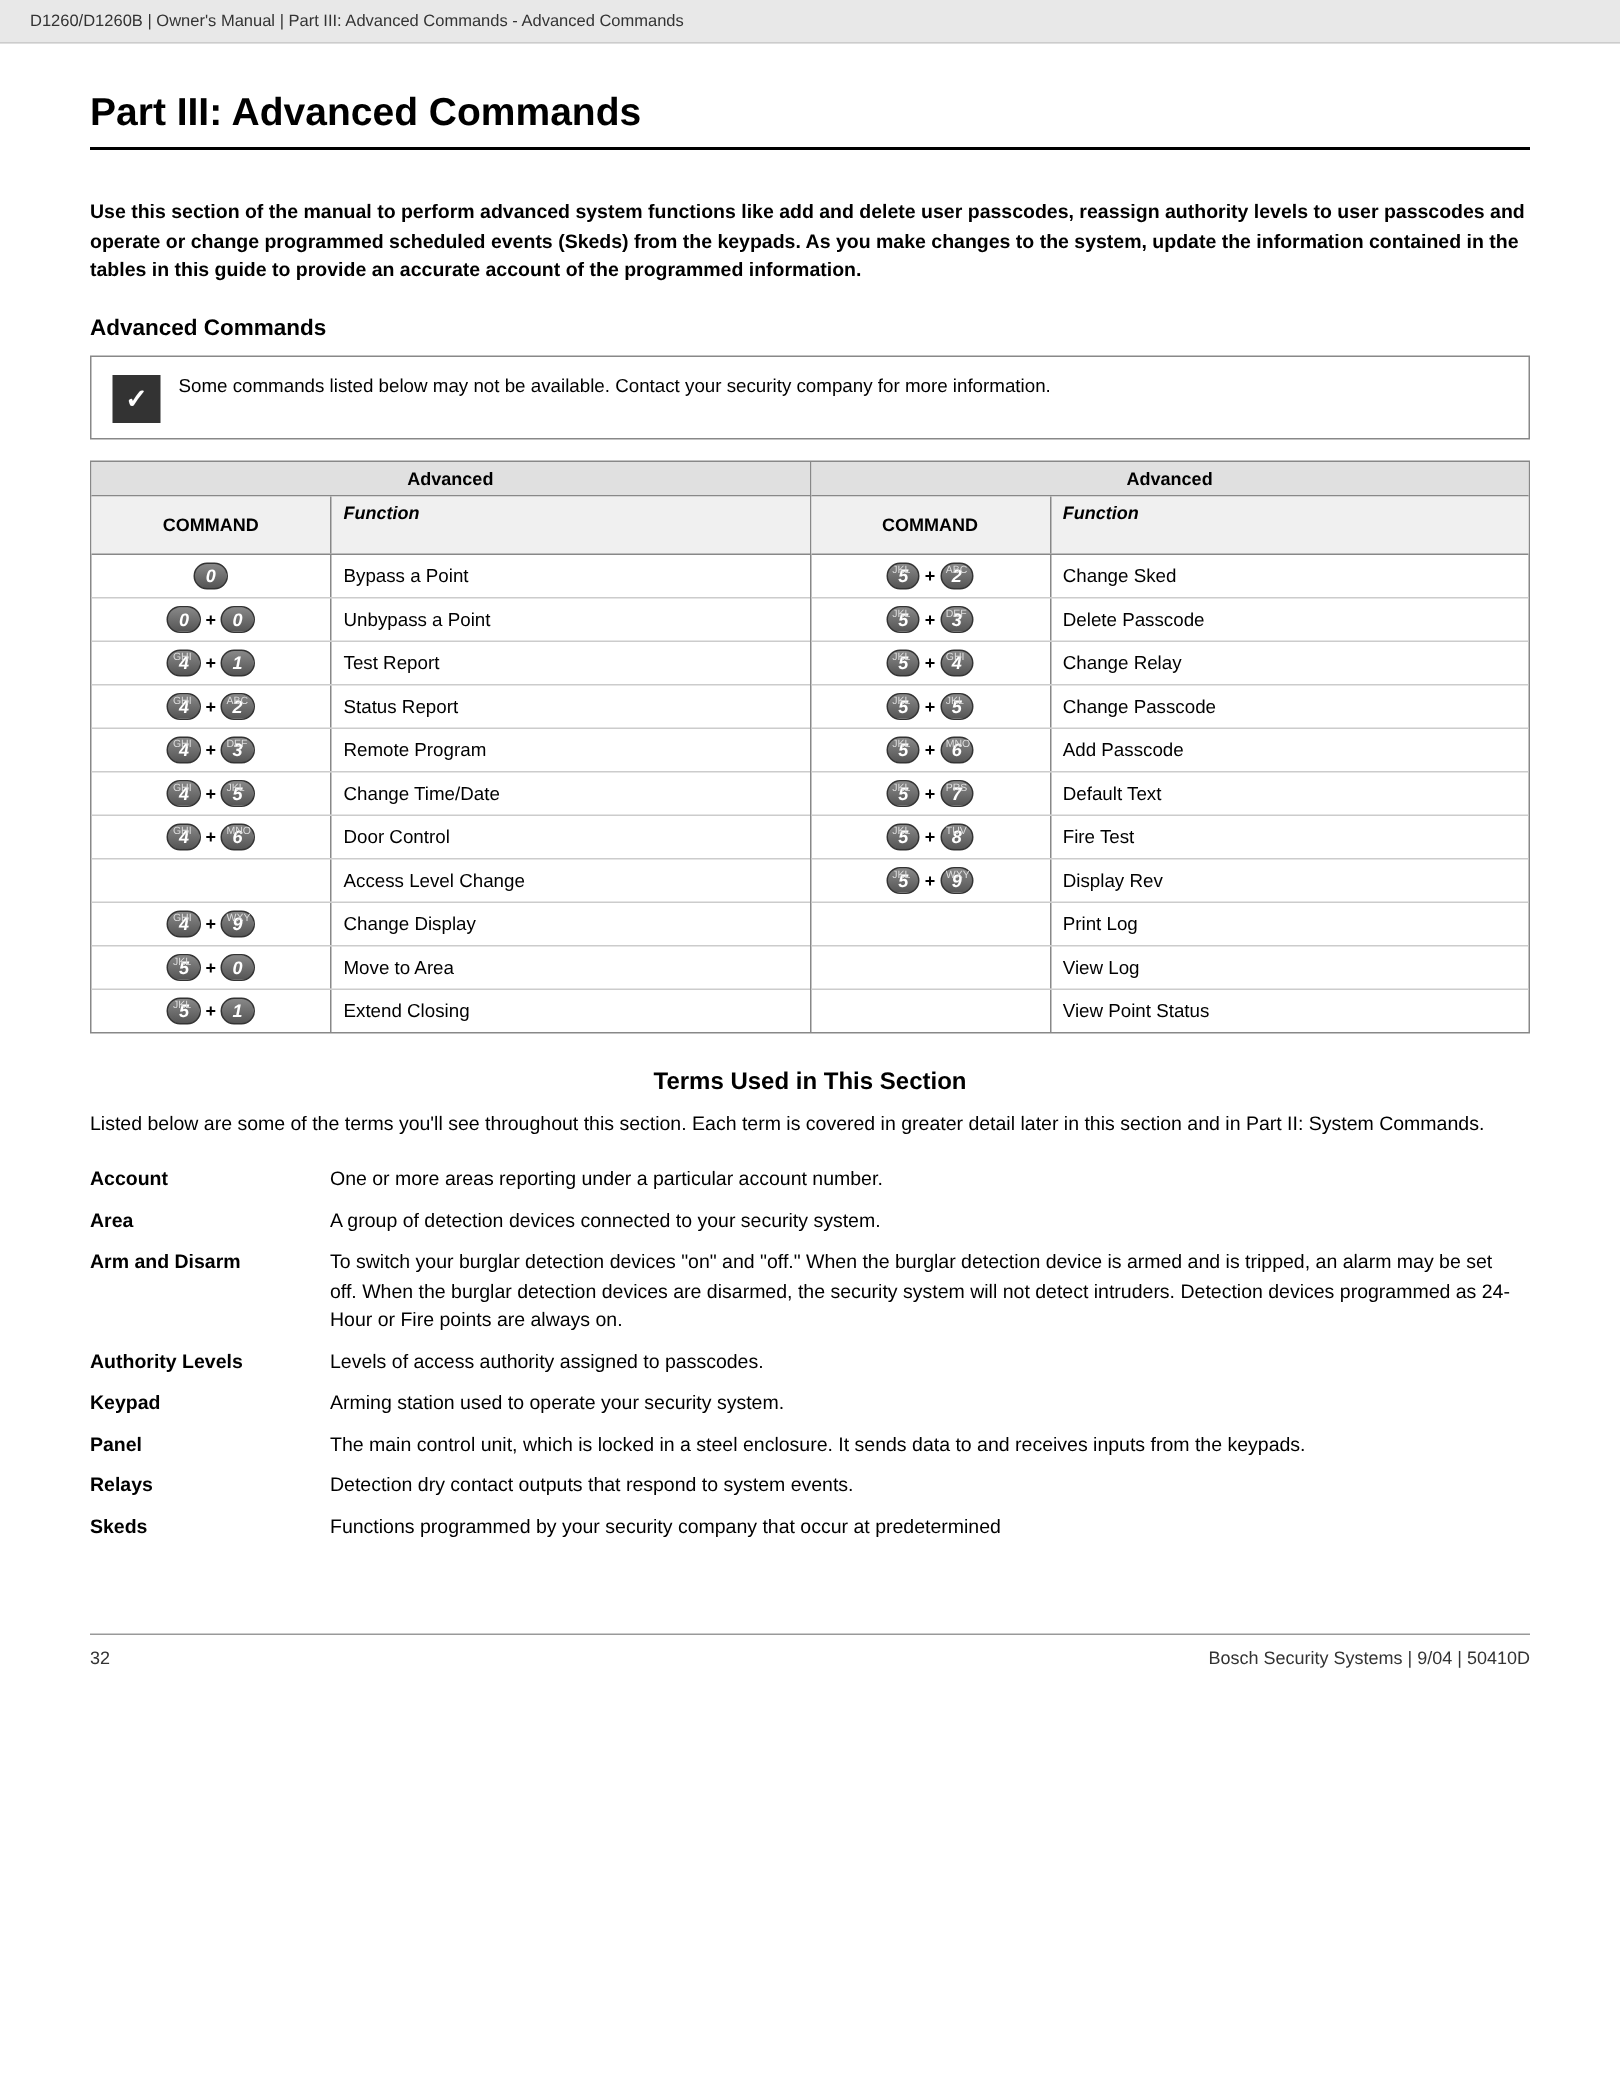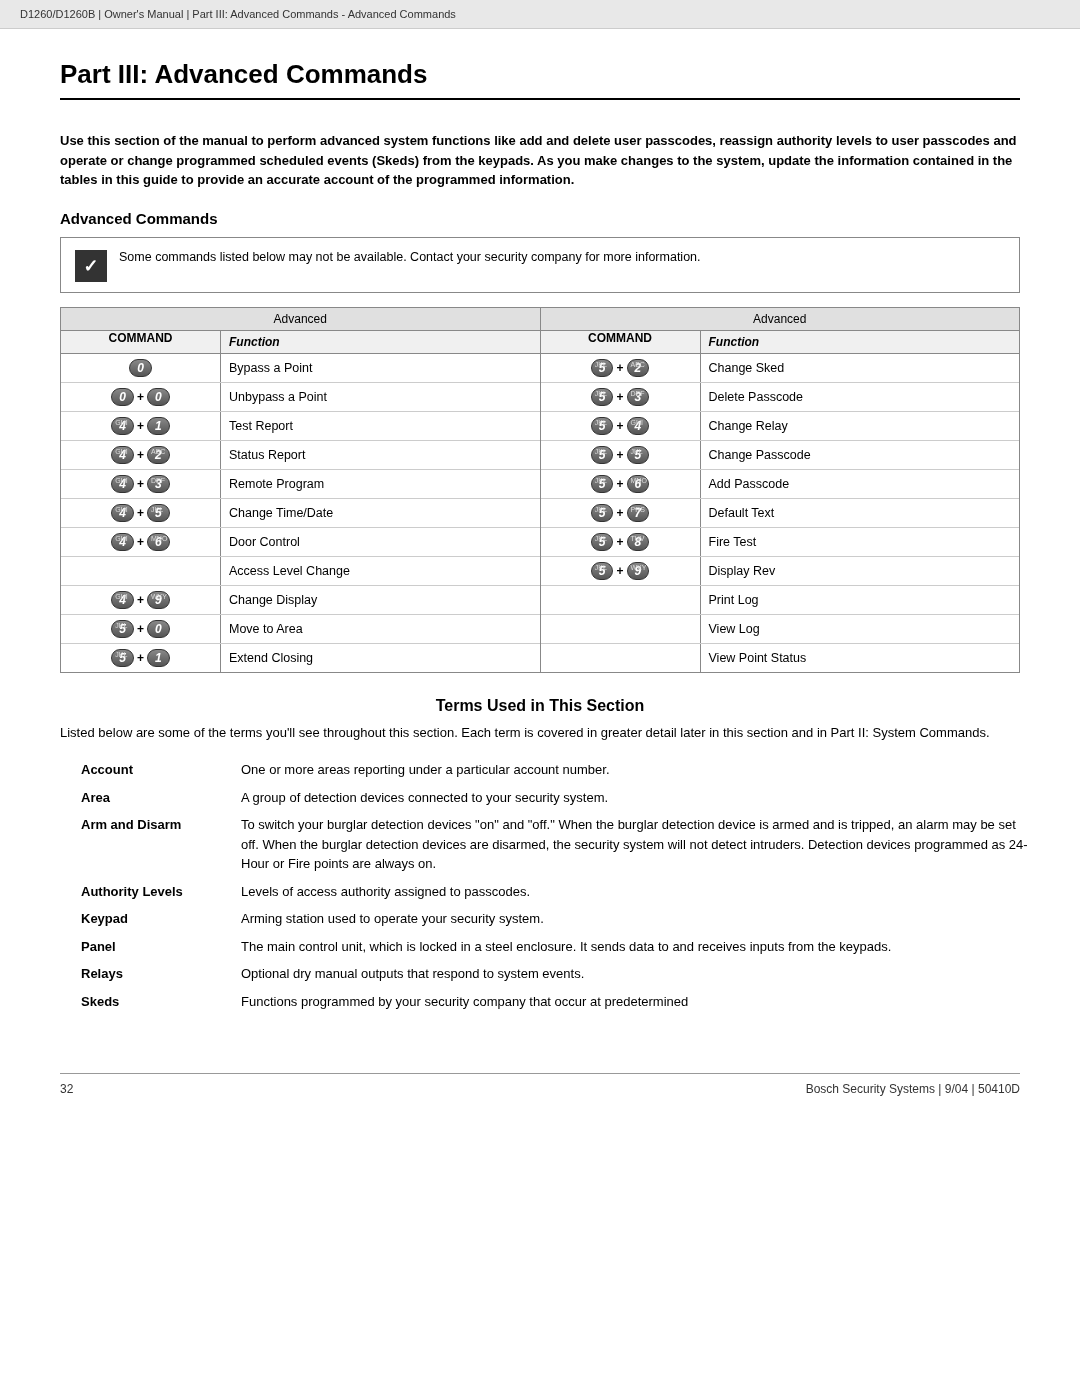--- a/index.html
+++ b/index.html
@@ -87,34 +87,34 @@
     .cmd-half {
       flex: 1;
       border-right: 1px solid #888;
     }
     .cmd-half:last-child {
       border-right: none;
     }
     .cmd-header-row {
       background: #e0e0e0;
       text-align: center;
-      font-weight: normal;
+      font-weight: bold;
       font-size: 12px;
       padding: 4px 0;
       border-bottom: 1px solid #888;
     }
     .cmd-subheader {
       display: flex;
       border-bottom: 1px solid #888;
       background: #f0f0f0;
     }
     .cmd-col-command {
       width: 160px;
       border-right: 1px solid #888;
-      padding: 0 8px;
+      padding: 12px 8px;
       font-weight: bold;
       font-size: 12px;
       text-align: center;
     }
     .cmd-col-function {
       flex: 1;
       padding: 4px 8px;
       font-size: 12px;
       font-style: italic;
       font-weight: bold;
@@ -189,21 +189,20 @@
       text-align: center;
     }
     .terms-intro {
       font-size: 13px;
       line-height: 1.5;
       margin-bottom: 14px;
     }
     .terms-table {
       width: 100%;
       border-collapse: collapse;
-      margin-left: 21px;
     }
     .terms-table td {
       padding: 4px 8px 4px 0;
       vertical-align: top;
       font-size: 13px;
       line-height: 1.5;
     }
     .terms-table td:first-child {
       font-weight: bold;
       white-space: nowrap;
@@ -551,21 +550,21 @@
           <tr>
     <td>Keypad</td>
     <td>Arming station used to operate your security system.</td>
   </tr>
           <tr>
     <td>Panel</td>
     <td>The main control unit, which is locked in a steel enclosure. It sends data to and receives inputs from the keypads.</td>
   </tr>
           <tr>
     <td>Relays</td>
-    <td>Optional dry manual outputs that respond to system events.</td>
+    <td>Detection dry contact outputs that respond to system events.</td>
   </tr>
           <tr>
     <td>Skeds</td>
     <td>Functions programmed by your security company that occur at predetermined</td>
   </tr>
         </tbody>
     </table>
   </div>
 
 </div>

